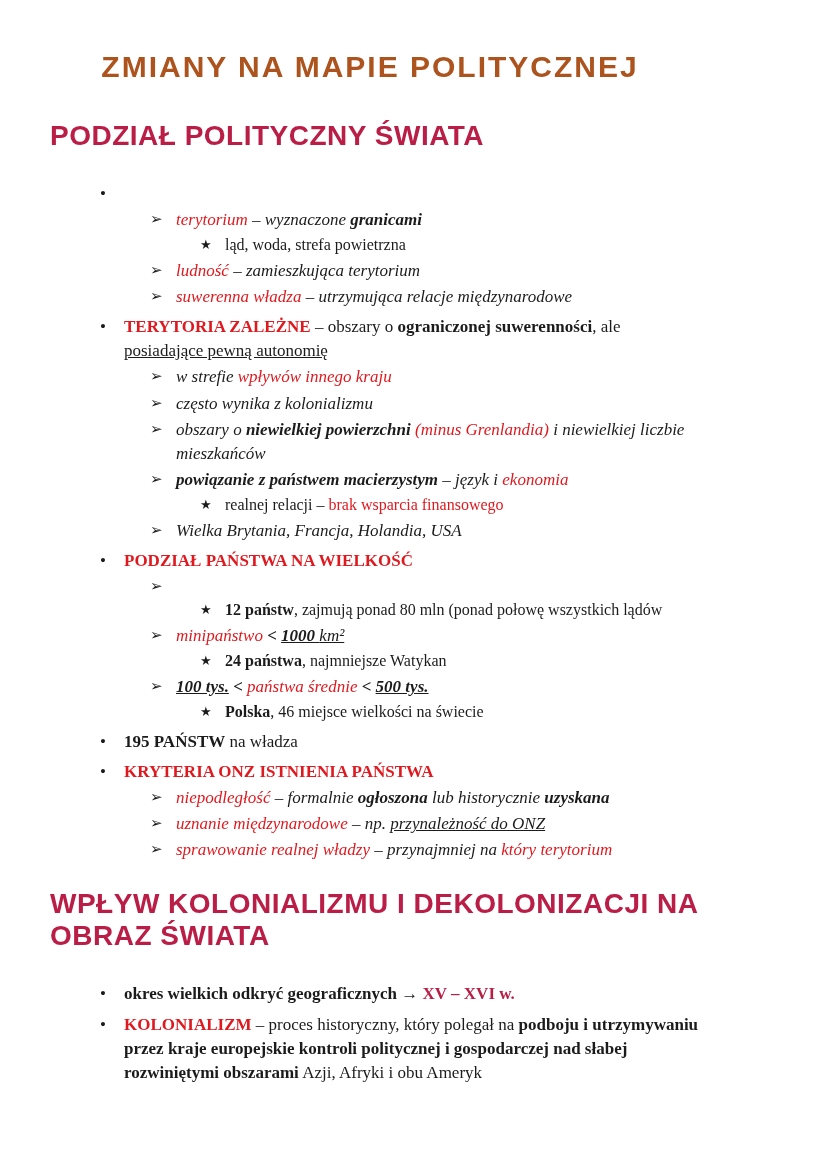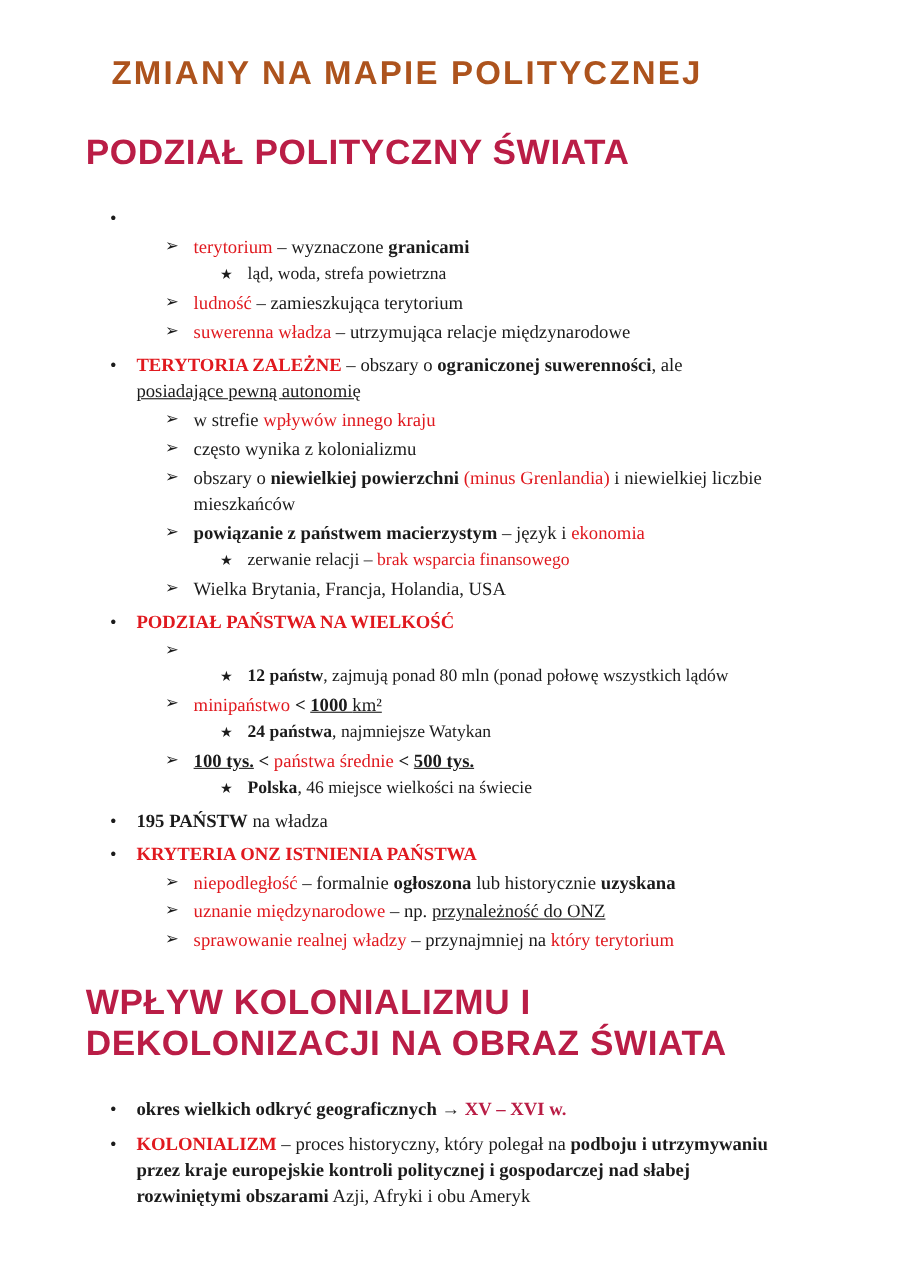--- a/index.html
+++ b/index.html
@@ -28,24 +28,24 @@
     text-align:center;
     font-family:"Liberation Sans","DejaVu Sans",sans-serif;
     font-weight:700;
     font-size:30px;
     letter-spacing:2px;
     color:var(--title);
   }
   .section{margin-top:36px;}
   .section + .section{margin-top:26px;}
   .section-heading{
-    margin:0 0 30px 78px;
+    margin:0 0 30px 50px;
     font-family:"Liberation Sans","DejaVu Sans",sans-serif;
     font-weight:700;
-    font-size:32px;
+    font-size:28px;
     letter-spacing:0.5px;
     color:var(--heading);
   }
   .list{padding-right:36px;}
   .item{
     display:flex;
     align-items:flex-start;
     font-size:17px;
     line-height:1.42;
     margin-bottom:2px;
@@ -56,21 +56,21 @@
   .list .item:first-child{margin-top:0;}
   .marker{
     flex:0 0 auto;
     color:var(--text);
   }
   .item.l1 .marker{width:24px;font-size:17px;}
   .item.l2 .marker{width:26px;font-size:15px;padding-top:1px;}
   .item.l3 .marker{width:25px;font-size:13px;padding-top:2px;}
   .text{flex:1 1 auto;}
   .bold{font-weight:700;}
-  .italic{}
+  .italic{font-style:italic;}
   .underline{text-decoration:underline;}
   .red{color:var(--red);}
   .crimson{color:var(--crimson);}
 </style>
 </head>
 <body>
 
 <div class="page">
   <h1 class="doc-title">ZMIANY NA MAPIE POLITYCZNEJ</h1>
   <main>
@@ -111,21 +111,21 @@
           <div class="item l2">
             <span class="marker">➢</span>
             <span class="text"><span class="italic">obszary o </span><span class="bold italic">niewielkiej powierzchni </span><span class="red italic">(minus Grenlandia)</span><span class="italic"> i niewielkiej liczbie mieszkańców</span></span>
           </div>
           <div class="item l2">
             <span class="marker">➢</span>
             <span class="text"><span class="bold italic">powiązanie z państwem macierzystym</span><span class="italic"> – język i </span><span class="red italic">ekonomia</span></span>
           </div>
           <div class="item l3">
             <span class="marker">★</span>
-            <span class="text"><span>zerwanie relacji – </span><span class="red">brak wsparcia finansowego</span></span>
+            <span class="text"><span>realnej relacji – </span><span class="red">brak wsparcia finansowego</span></span>
           </div>
           <div class="item l2">
             <span class="marker">➢</span>
             <span class="text"><span class="italic">Wielka Brytania, Francja, Holandia, USA</span></span>
           </div>
           <div class="item l1">
             <span class="marker">•</span>
             <span class="text"><span class="red bold">PODZIAŁ PAŃSTWA NA WIELKOŚĆ</span></span>
           </div>
           <div class="item l2">

